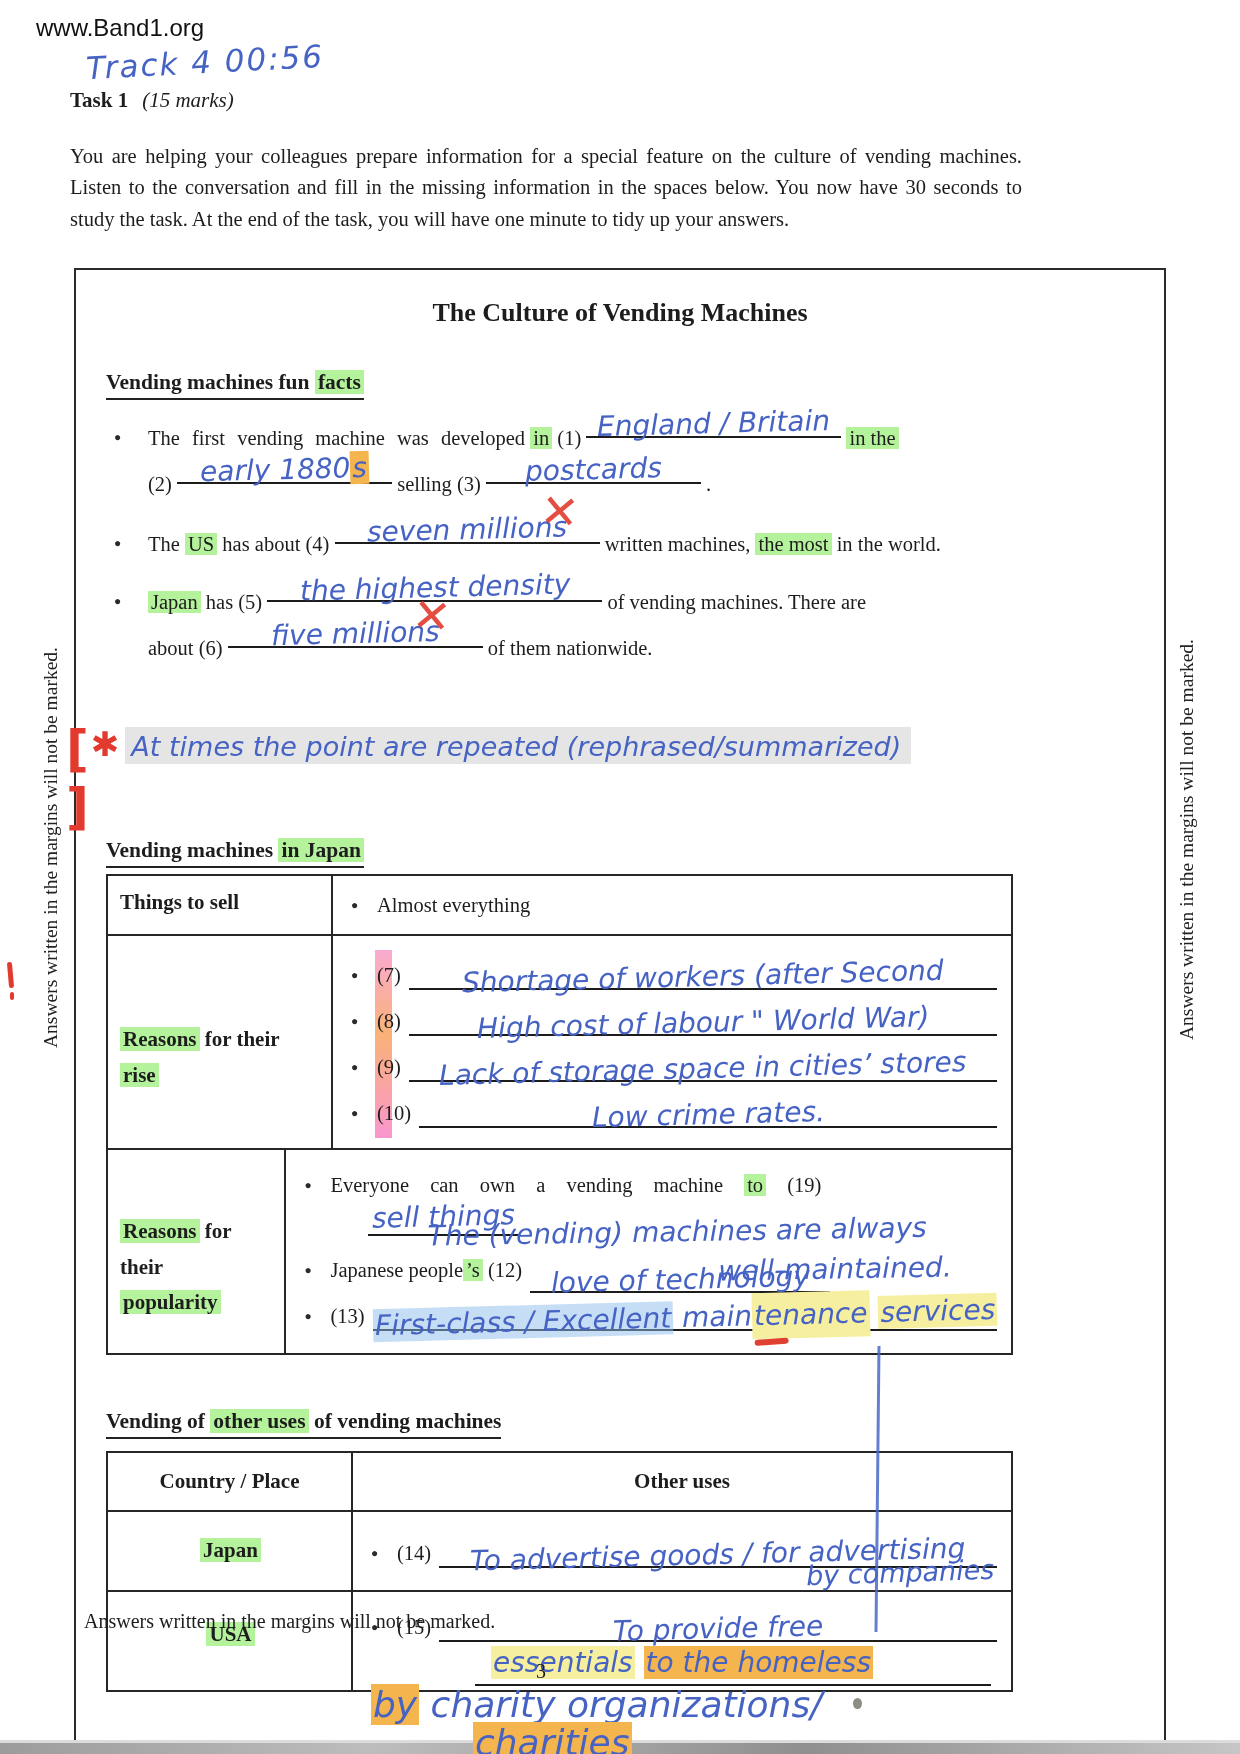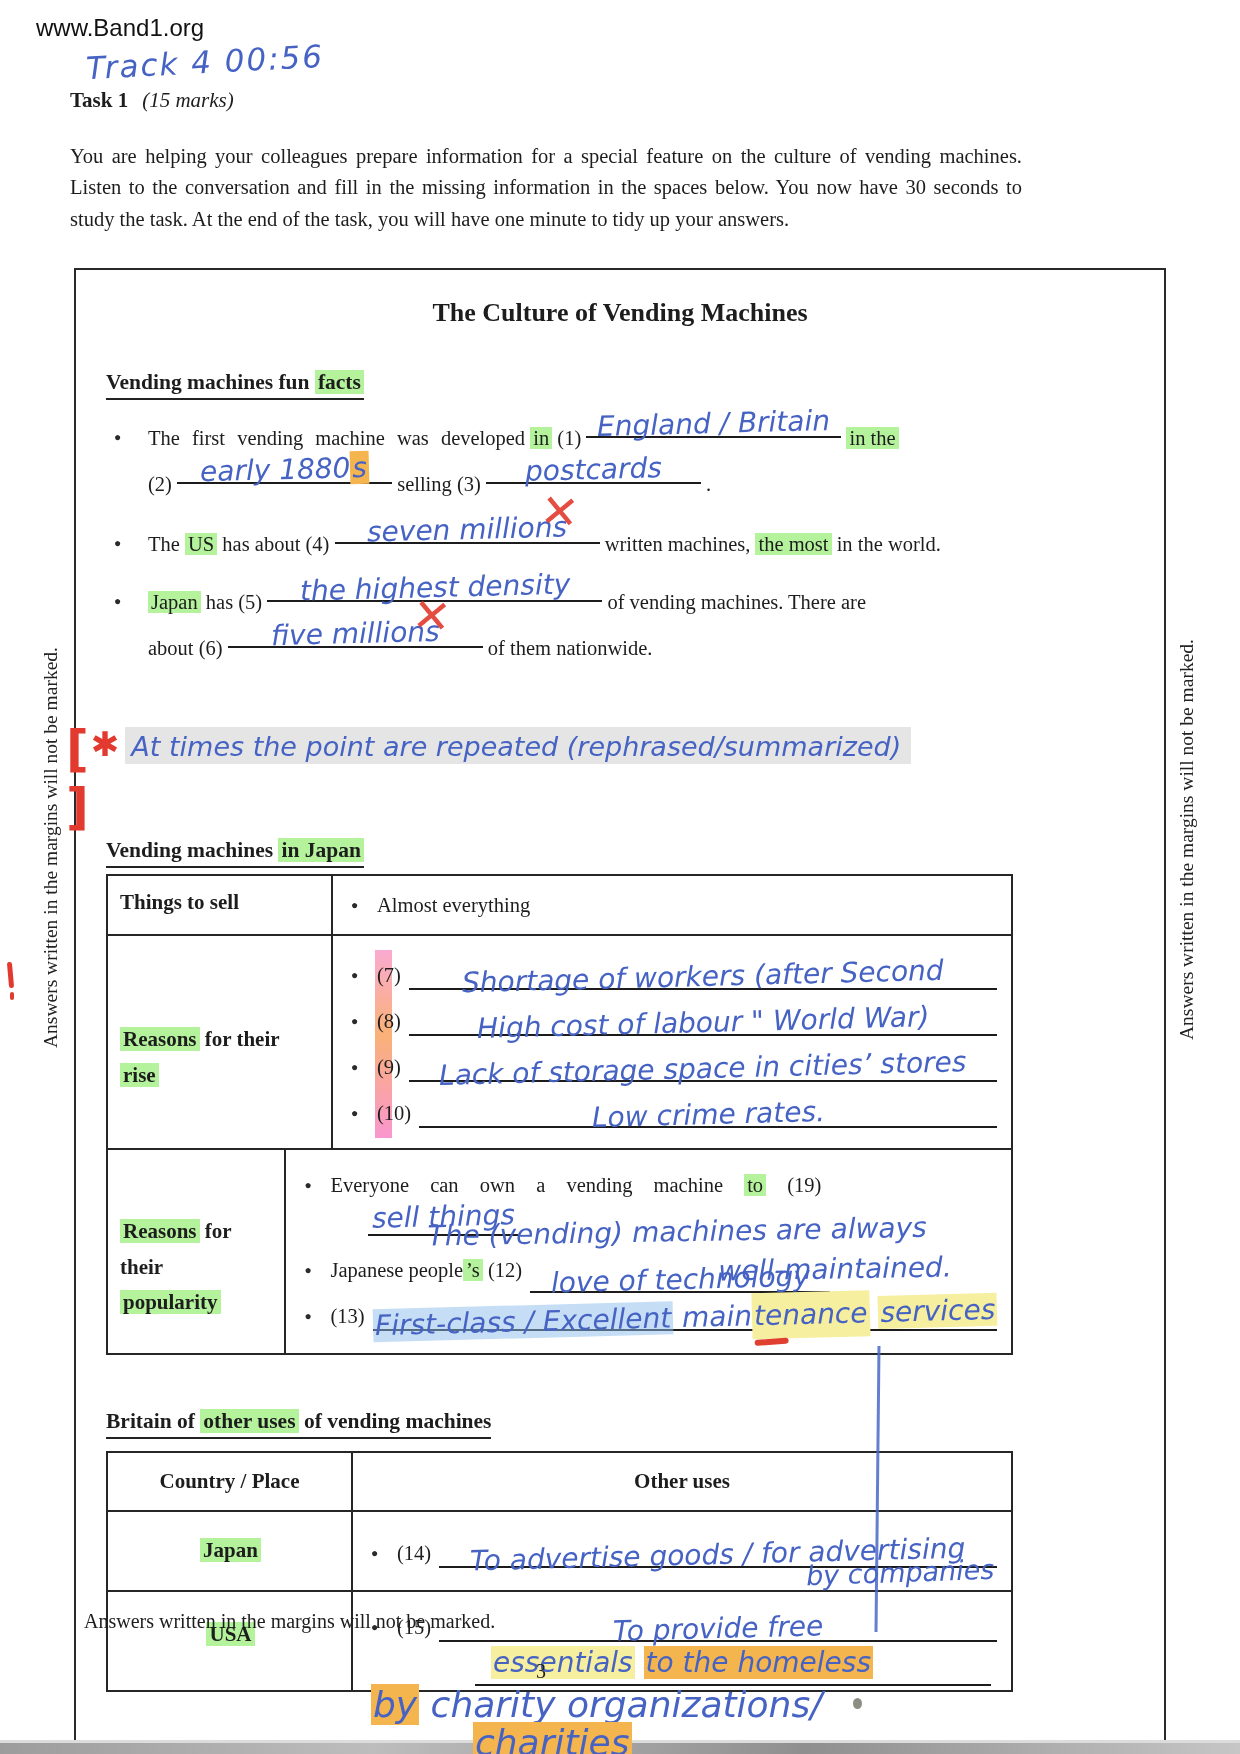--- a/index.html
+++ b/index.html
@@ -261,21 +261,21 @@
             </div>
         </div>
       </div>
     </div>
 
     <div class="note13 hw">
       <span>The (vending) machines are always</span><br>
       <span class="ind">well-maintained.</span>
     </div>
 
-    <h3 class="sech" style="margin-top:54px;"><span class="u"><span>Britain of</span>
+    <h3 class="sech" style="margin-top:54px;"><span class="u"><span>Vending of</span>
       <span class="hl-g">other uses</span>
       <span>of vending machines</span></span></h3>
 
     <div class="tbl t2" style="position:relative;margin-top:12px;">
       <div class="trow">
         <div class="c1" style="padding:16px 8px;">Country / Place</div>
         <div class="c2" style="text-align:center;font-weight:bold;font-size:21px;padding:16px 8px;">Other uses</div>
       </div>
 
       <div class="trow">

